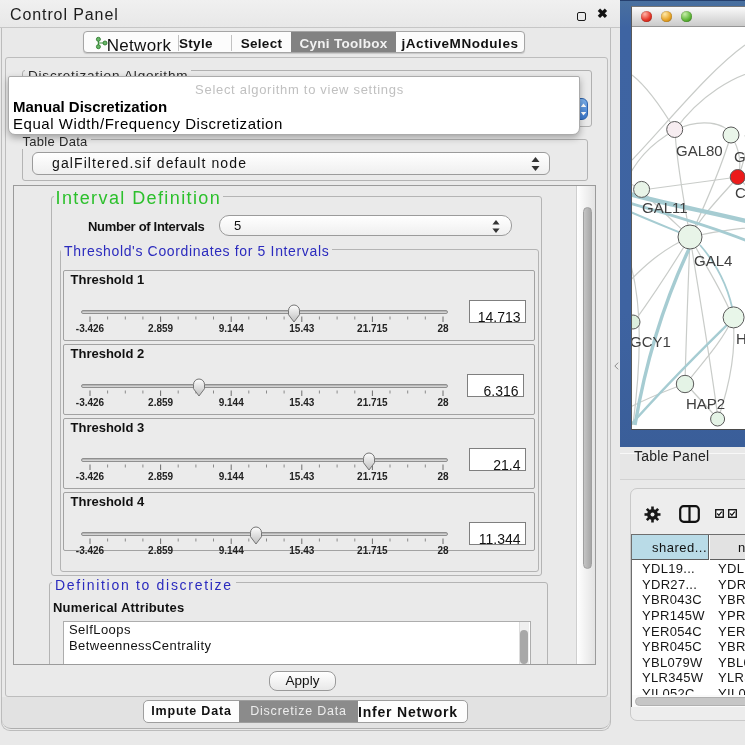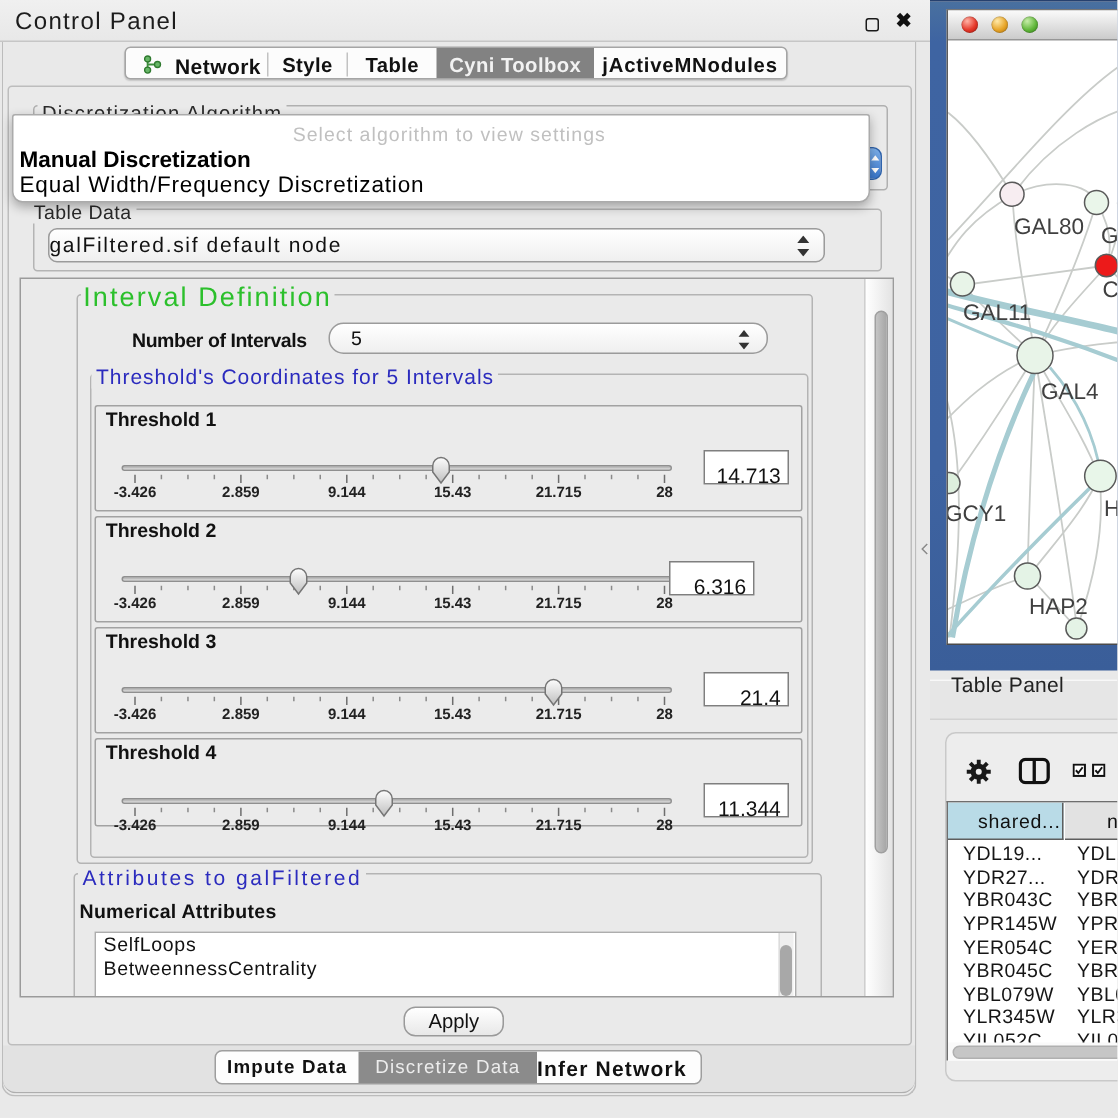--- a/index.html
+++ b/index.html
@@ -37,40 +37,40 @@
   <div style="position:absolute;left:0;top:0;width:94px;height:22px;"></div>
   <div style="position:absolute;left:94px;top:3px;width:1px;height:16px;background:#c2c2c2;"></div>
   <div style="position:absolute;left:147px;top:3px;width:1px;height:16px;background:#c2c2c2;"></div>
   <div style="position:absolute;left:207px;top:0;width:105px;height:22px;background:#828282;"></div>
   <svg style="position:absolute;left:11px;top:4px;" width="14" height="14" viewBox="0 0 14 14">
     <path d="M3.4,3.5 V10.5 M3.4,7 H9.6" stroke="#3e8e3e" stroke-width="1.2" fill="none"></path>
     <circle cx="3.4" cy="3.3" r="2" fill="#67b667" stroke="#2f7a2f" stroke-width="0.9"></circle>
     <circle cx="3.4" cy="10.7" r="2" fill="#67b667" stroke="#2f7a2f" stroke-width="0.9"></circle>
     <circle cx="10" cy="7" r="2" fill="#67b667" stroke="#2f7a2f" stroke-width="0.9"></circle>
   </svg>
-  <div style="position:absolute;left:20px;top:3.5px;width:70px;text-align:right;font-size:14px;letter-spacing:0.3px;font-weight:700;color:#111;">Network</div>
-  <div style="position:absolute;left:95px;top:3.5px;width:52px;text-align:center;font-size:13.5px;letter-spacing:0.3px;font-weight:600;color:#111;">Style</div>
-  <div style="position:absolute;left:148px;top:3.5px;width:59px;text-align:center;font-size:13.5px;letter-spacing:0.3px;font-weight:600;color:#111;">Table</div>
+  <div style="position:absolute;left:20px;top:3.5px;width:70px;text-align:center;font-size:17px;letter-spacing:0.3px;font-weight:400;color:#111;">Network</div>
+  <div style="position:absolute;left:95px;top:3.5px;width:52px;font-size:13.5px;letter-spacing:0.3px;font-weight:600;color:#111;">Style</div>
+  <div style="position:absolute;left:148px;top:3.5px;width:59px;text-align:center;font-size:13.5px;letter-spacing:0.3px;font-weight:600;color:#111;">Select</div>
   <div style="position:absolute;left:207px;top:3.5px;width:105px;text-align:center;font-size:13.5px;letter-spacing:0.3px;font-weight:600;color:#f2f2f2;">Cyni Toolbox</div>
   <div style="position:absolute;left:310px;top:3.5px;width:132px;text-align:center;font-size:13.5px;letter-spacing:0.55px;font-weight:600;color:#111;">jActiveMNodules</div>
 </div>
 
 <div class="ab" style="left:22px;top:70px;width:570px;height:57px;border:1px solid #b0b0b0;border-radius:3px;"></div>
 <div class="ab" style="left:25px;top:68px;font-size:13.5px;line-height:15px;letter-spacing:0.8px;color:#2a2a2a;background:#eaeaea;padding:0 3px;">Discretization Algorithm</div>
 <div class="combo" style="left:32px;top:97.5px;width:548px;height:22px;border-radius:6px;"></div>
 <div class="ab" style="left:578px;top:97.5px;width:9.5px;height:22px;background:linear-gradient(#7cb0ea,#3a77cc);border:1px solid #2f63ab;border-radius:2px 6px 6px 2px;">
   <svg style="position:absolute;left:0.5px;top:4px;" width="7" height="13" viewBox="0 0 7 13">
       <path d="M3.5,0.5 L6.2,4 H0.8 z" fill="#fff"></path>
       <path d="M3.5,12.5 L6.2,9 H0.8 z" fill="#fff"></path>
     </svg>
 </div>
 
 <div class="grp" style="left:22px;top:138.5px;width:566px;height:42.5px;"></div>
 <div class="glab" style="left:19.5px;top:133.5px;color:#2a2a2a;font-size:13px;letter-spacing:0.3px;">Table Data</div>
-<div class="combo" style="left:32px;top:152px;width:518px;height:23px;border-radius:6px;line-height:21px;padding-left:0;font-size:14px;letter-spacing:1.1px;">galFiltered.sif default node
+<div class="combo" style="left:32px;top:152px;width:518px;height:23px;border-radius:6px;line-height:21px;padding-left:19px;font-size:14px;letter-spacing:1.1px;">galFiltered.sif default node
   <svg style="position:absolute;right:9px;top:4px;" width="9" height="14" viewBox="0 0 9 14">
       <path d="M4.5,0 L8.5,5 H0.5 z" fill="#333"></path>
       <path d="M4.5,14 L8.5,9 H0.5 z" fill="#333"></path>
     </svg>
 </div>
 
 <div class="ab" id="pane" style="left:13px;top:185px;width:583px;height:480px;border:1px solid #9b9b9b;background:#eaeaea;overflow:hidden;">
 
   <div class="grp" style="left:37px;top:10px;width:491px;height:380px;border-radius:3px;"></div>
   <div class="glab" style="left:39.5px;top:4.5px;color:#2cc02c;font-size:18px;letter-spacing:1.4px;padding:0 2px;">Interval Definition</div>
@@ -162,21 +162,21 @@
   <div class="ticklab" style="left:379.5px;top:52px;">28</div>
   <svg style="position:absolute;left:127.9px;top:31px;" width="16" height="22" viewBox="0 0 16 22">
         <defs>
           <linearGradient id="tg158" x1="0" y1="0" x2="0" y2="1">
             <stop offset="0" stop-color="#fdfdfd"></stop>
             <stop offset="1" stop-color="#bfbfbf"></stop>
           </linearGradient>
         </defs>
         <path d="M2.5,8.5 a5.5,5.5 0 0 1 11,0 v4.2 L8,20 L2.5,12.7 z" fill="url(#tg158)" stroke="#757575" stroke-width="1"></path>
       </svg>
-  <div class="vbox" style="left:382px;top:29px;">6.316</div>
+  <div class="vbox" style="left:403px;top:29px;">6.316</div>
 </div>
 <div class="tbox" style="left:48.5px;top:232px;width:472px;height:71px;">
   <div style="position:absolute;left:7px;top:1px;font-size:13px;font-weight:bold;color:#111;">Threshold 3</div>
   <div class="groove" style="left:17.5px;top:39px;"></div>
   <svg style="position:absolute;left:17.5px;top:45px;" width="368" height="7" viewBox="0 0 368 7">
         <line x1="9.0" y1="0.5" x2="9.0" y2="6" stroke="#6e6e6e" stroke-width="1"></line>
         <line x1="26.6" y1="0.5" x2="26.6" y2="3.5" stroke="#8a8a8a" stroke-width="1"></line>
         <line x1="44.3" y1="0.5" x2="44.3" y2="3.5" stroke="#8a8a8a" stroke-width="1"></line>
         <line x1="61.9" y1="0.5" x2="61.9" y2="3.5" stroke="#8a8a8a" stroke-width="1"></line>
         <line x1="79.6" y1="0.5" x2="79.6" y2="6" stroke="#6e6e6e" stroke-width="1"></line>
@@ -252,21 +252,21 @@
             <stop offset="0" stop-color="#fdfdfd"></stop>
             <stop offset="1" stop-color="#bfbfbf"></stop>
           </linearGradient>
         </defs>
         <path d="M2.5,8.5 a5.5,5.5 0 0 1 11,0 v4.2 L8,20 L2.5,12.7 z" fill="url(#tg306)" stroke="#757575" stroke-width="1"></path>
       </svg>
   <div class="vbox" style="left:405px;top:29px;">11.344</div>
 </div>
 
   <div class="grp" style="left:35px;top:395.5px;width:499px;height:128px;"></div>
-  <div class="glab" style="left:38px;top:391.5px;color:#2b2bbe;font-size:14px;letter-spacing:1.7px;">Attributes to galFiltered</div>
+  <div class="glab" style="left:38px;top:391.5px;color:#2b2bbe;font-size:14px;letter-spacing:1.7px;">Definition to discretize</div>
   <div class="ab bold" style="left:39px;top:414px;font-size:13px;letter-spacing:0.2px;color:#111;">Numerical Attributes</div>
   <div class="ab" style="left:49px;top:435px;width:468px;height:62px;background:#fff;border:1px solid #adadad;">
     <div class="item">SelfLoops</div>
     <div class="item">BetweennessCentrality</div>
     <div style="position:absolute;right:1px;top:0;width:10px;height:58px;background:#efefef;border-left:1px solid #dcdcdc;"></div>
     <div style="position:absolute;right:2px;top:8px;width:8px;height:34px;background:#a8a8a8;border-radius:4px;"></div>
   </div>
 
   <div class="ab" style="left:562px;top:0;width:19px;height:478px;background:linear-gradient(90deg,#ffffff,#e3e3e3);border-left:1px solid #cfcfcf;"></div>
   <div class="ab" style="left:568.5px;top:21px;width:9px;height:362px;background:linear-gradient(90deg,#c4c4c4,#a6a6a6);border:1px solid #9f9f9f;border-radius:5px;"></div>

